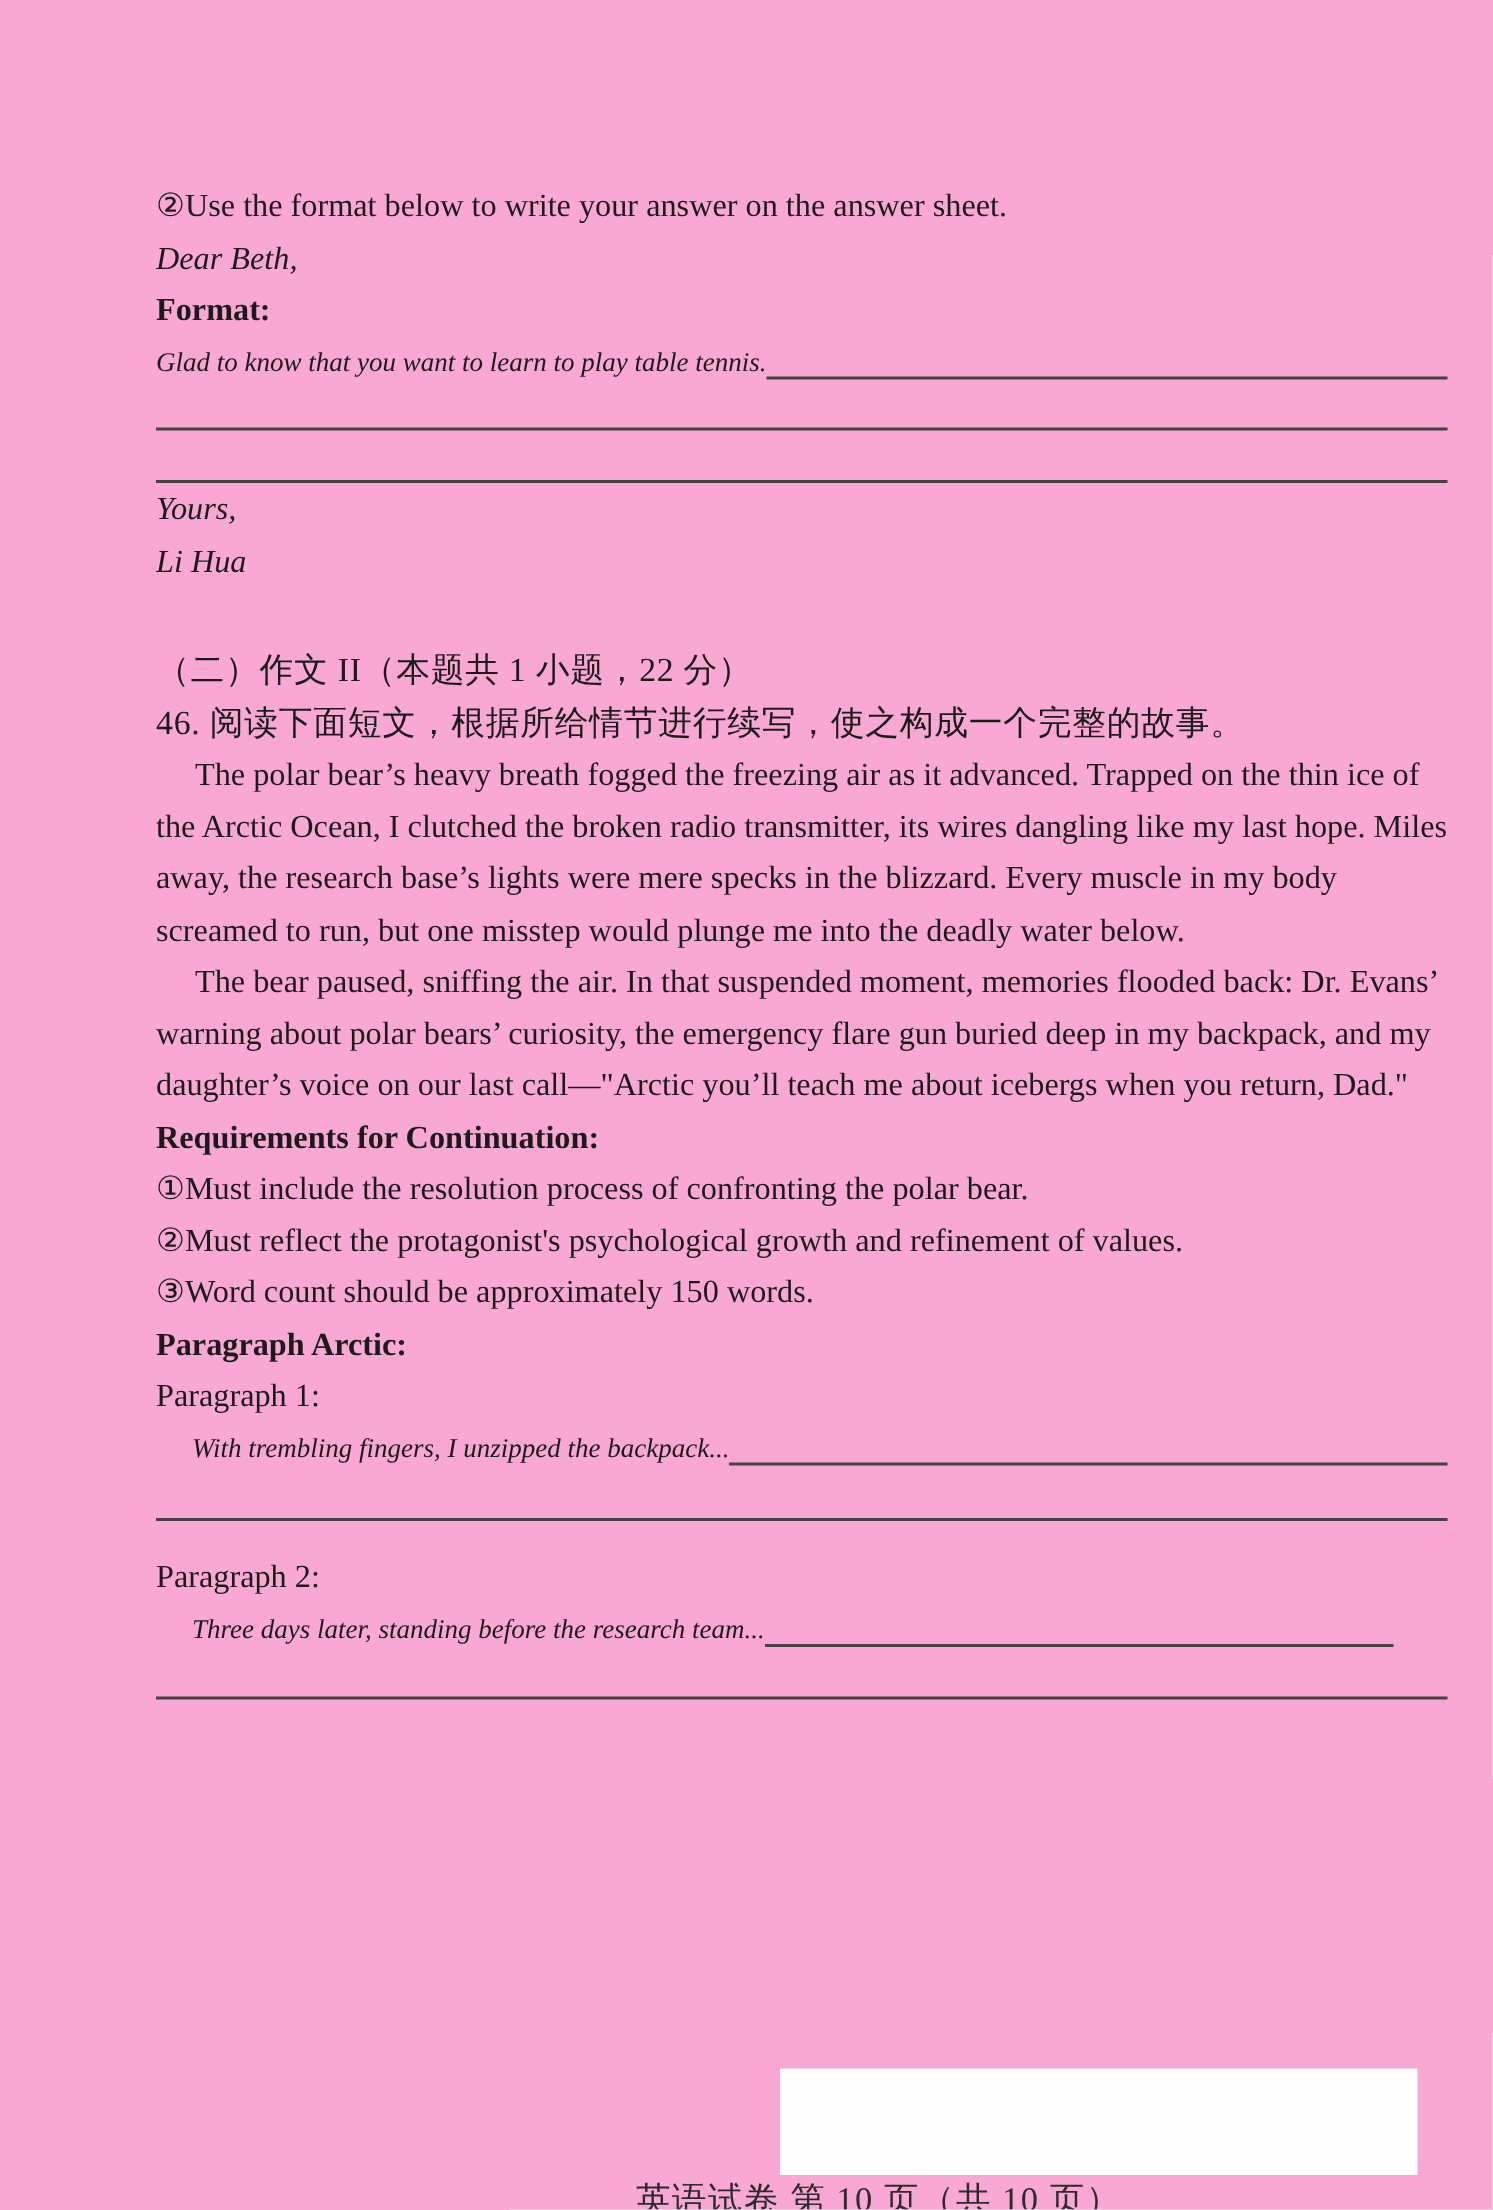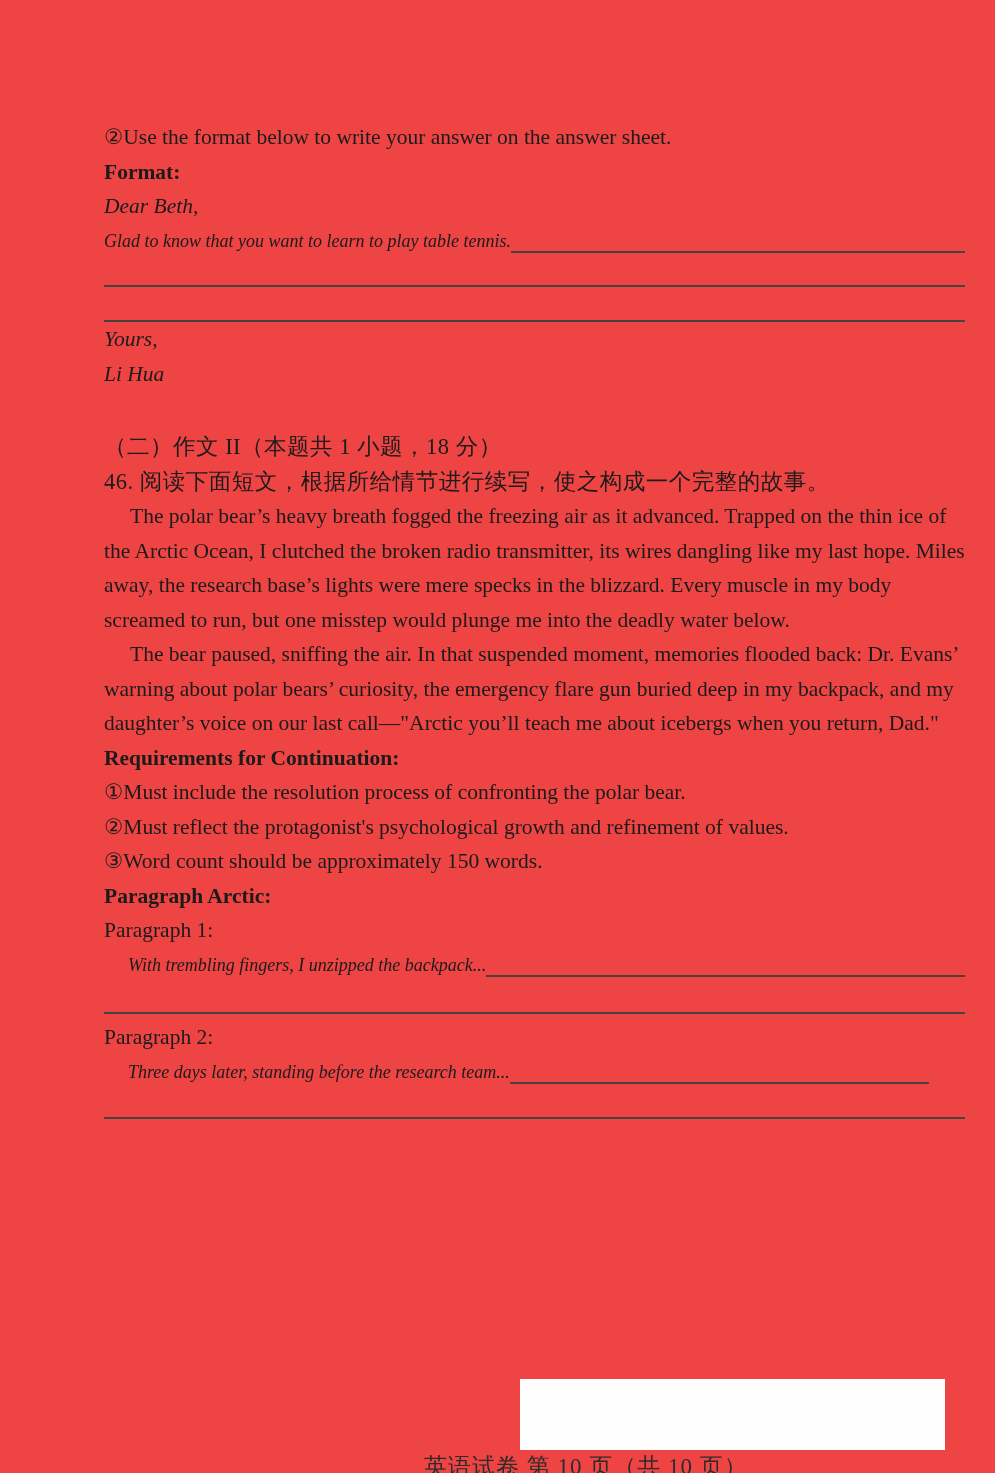--- a/index.html
+++ b/index.html
@@ -5,21 +5,21 @@
   html, body {
     margin: 0;
     padding: 0;
     background: #e9e9e9;
   }
   .page {
     position: relative;
     width: 995px;
     height: 1473px;
     margin: 0 auto;
-    background: #ef4444;
+    background: #f9a8d4;
     overflow: hidden;
     font-family: "Liberation Serif", "DejaVu Serif", serif;
     color: #1b1b1b;
   }
   .content {
     position: absolute;
     left: 104px;
     top: 120px;
     width: 861px;
   }
@@ -57,21 +57,21 @@
   .rule {
     border: none;
     border-bottom: 2px solid #454340;
     margin: 0;
   }
   .rule-1 { height: 27px; }
   .rule-2 { height: 33px; }
   .rule-3 { height: 30px; }
   .rule-4 { height: 28px; }
   .spacer-a { height: 39px; }
-  .mt6 { margin-top: 6px; }
+  .mt6 { margin-top: 20px; }
   .fill-short { margin-right: 36px; }
   .light-patch {
     position: absolute;
     left: 520px;
     top: 1379px;
     width: 425px;
     height: 71px;
     background: #fefefe;
   }
   .footer {
@@ -86,37 +86,37 @@
     white-space: nowrap;
   }
 </style>
 </head>
 <body>
 
 <div class="page">
   <div class="content">
 
     <p class="ln">②Use the format below to write your answer on the answer sheet.</p>
+    <p class="ln italic">Dear Beth,</p>
     <p class="ln bold">Format:</p>
-    <p class="ln italic">Dear Beth,</p>
 
     <div class="open-line">
       <span class="lead italic">Glad to know that you want to learn to play table tennis.</span>
       <span class="fill"></span>
     </div>
 
     <div class="rule rule-1"></div>
     <div class="rule rule-2"></div>
 
     <p class="ln italic">Yours,</p>
     <p class="ln italic">Li Hua</p>
 
     <div class="spacer-a"></div>
 
-    <p class="ln cn">（二）作文 II（本题共 1 小题，18 分）</p>
+    <p class="ln cn">（二）作文 II（本题共 1 小题，22 分）</p>
     <p class="ln cn">46. 阅读下面短文，根据所给情节进行续写，使之构成一个完整的故事。</p>
 
     <p class="passage">The polar bear’s heavy breath fogged the freezing air as it advanced. Trapped on the thin ice of the Arctic Ocean, I clutched the broken radio transmitter, its wires dangling like my last hope. Miles away, the research base’s lights were mere specks in the blizzard. Every muscle in my body screamed to run, but one misstep would plunge me into the deadly water below.</p>
     <p class="passage">The bear paused, sniffing the air. In that suspended moment, memories flooded back: Dr. Evans’ warning about polar bears’ curiosity, the emergency flare gun buried deep in my backpack, and my daughter’s voice on our last call—"Arctic you’ll teach me about icebergs when you return, Dad."</p>
 
     <p class="ln bold">Requirements for Continuation:</p>
     <p class="ln">①Must include the resolution process of confronting the polar bear.</p>
     <p class="ln">②Must reflect the protagonist's psychological growth and refinement of values.</p>
     <p class="ln">③Word count should be approximately 150 words.</p>
 

